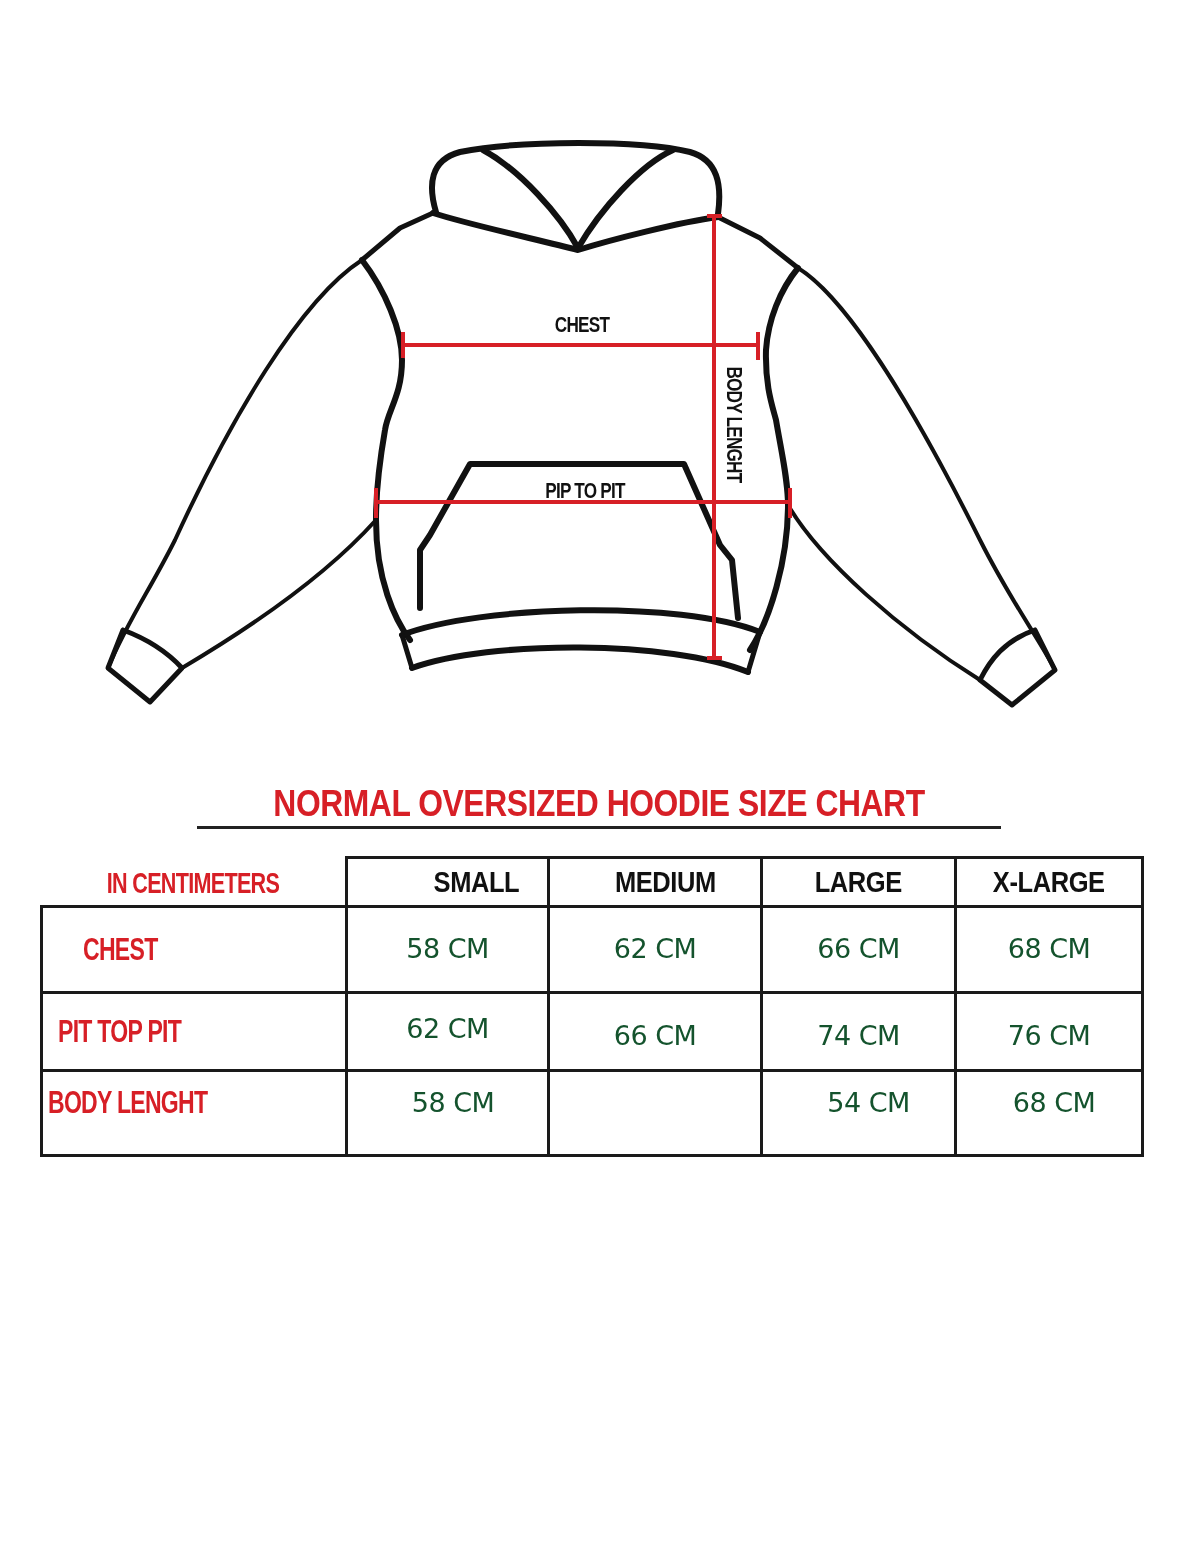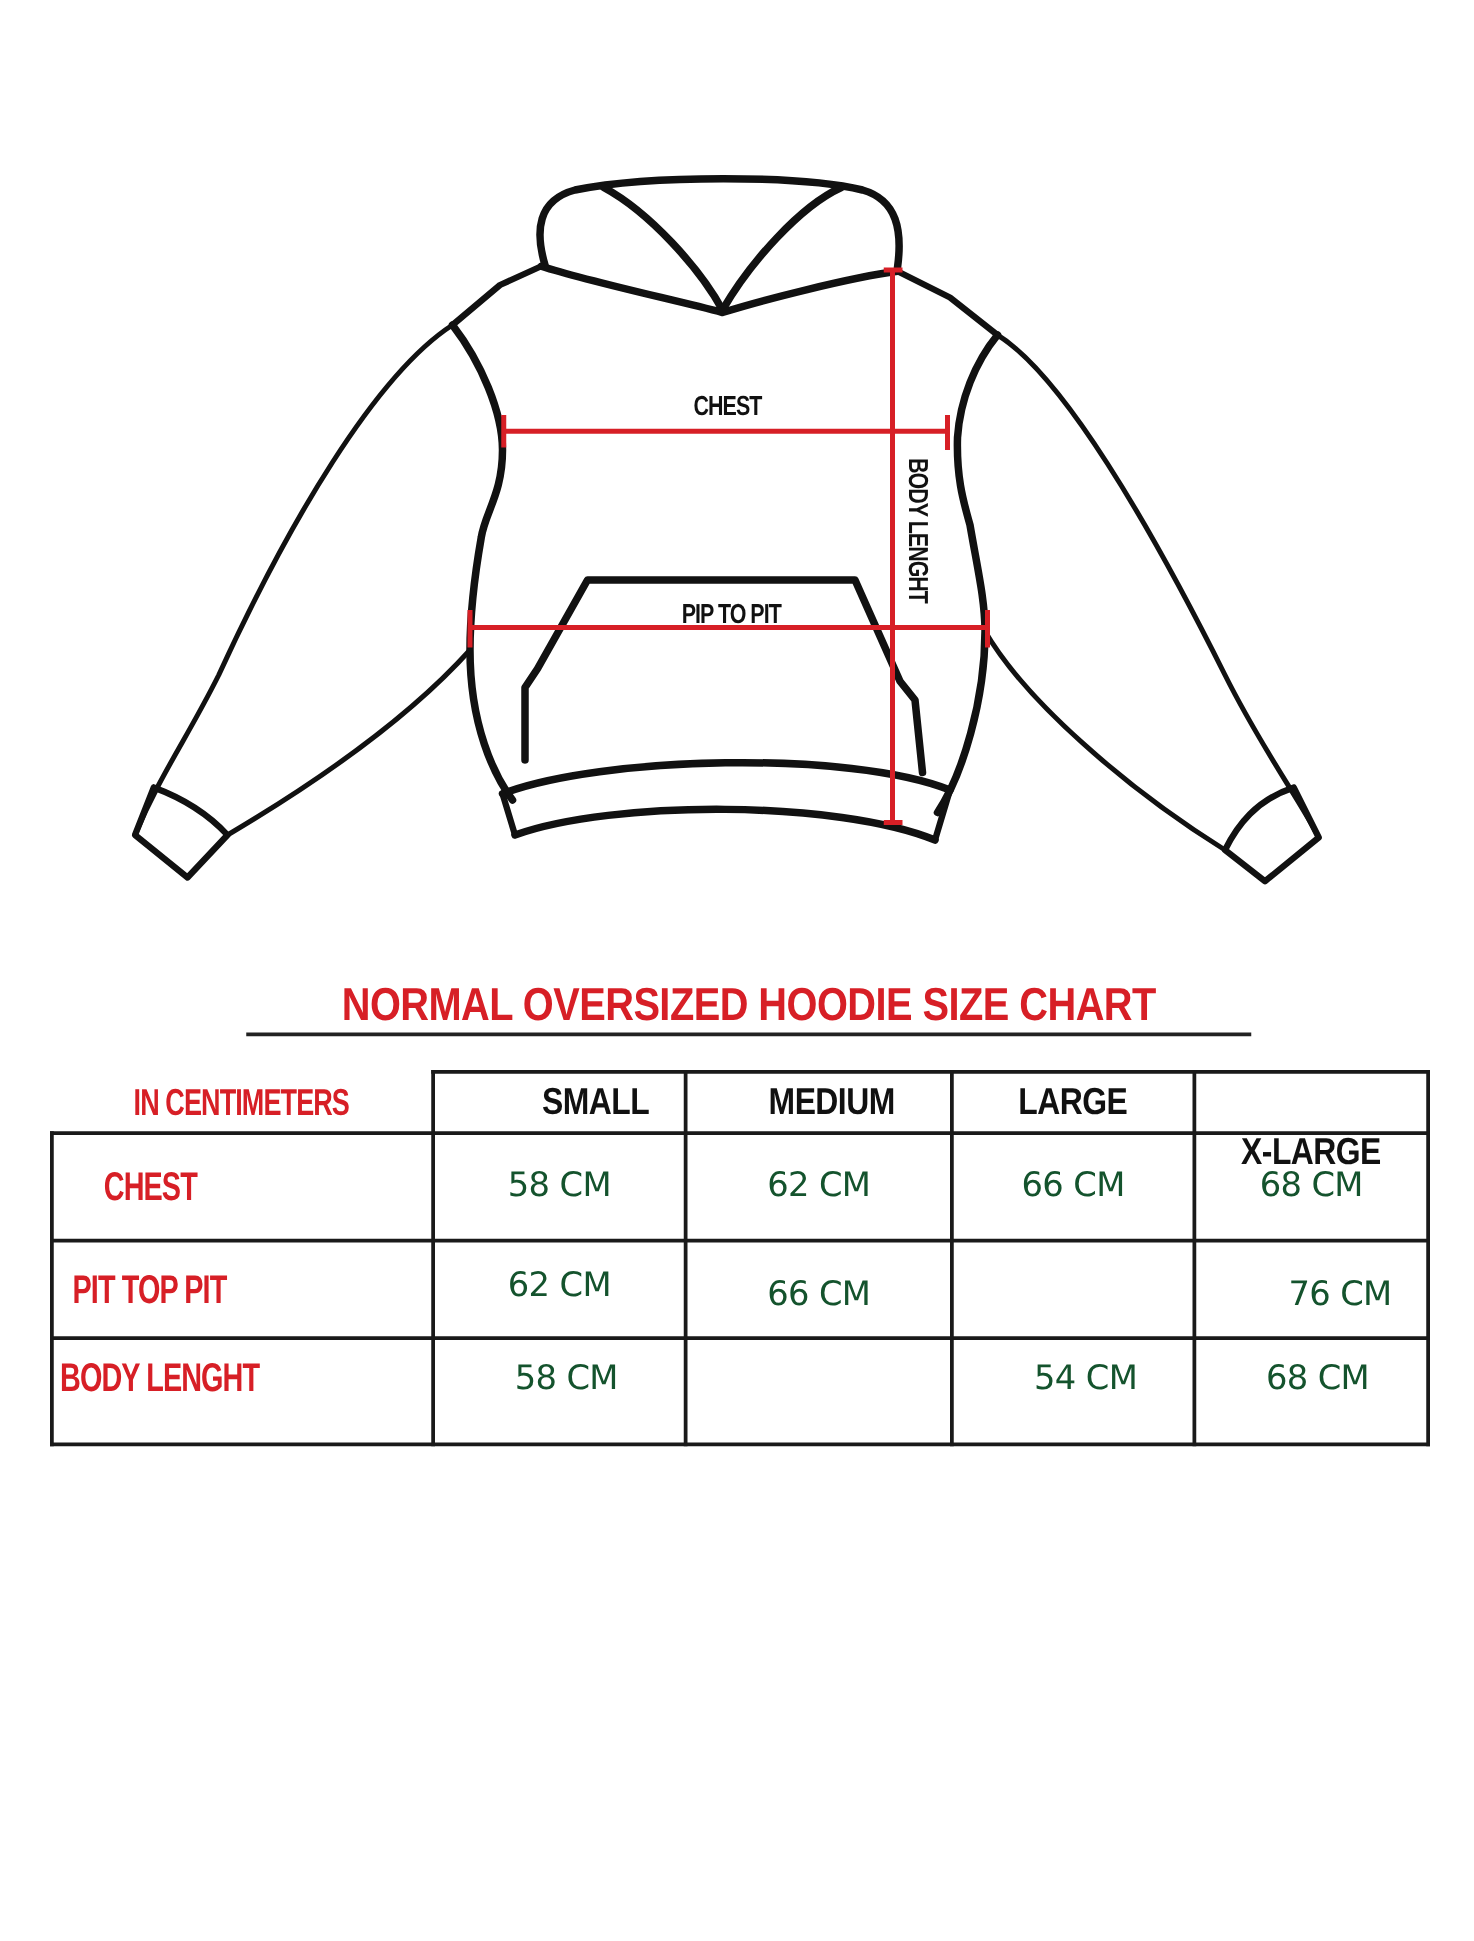--- a/index.html
+++ b/index.html
@@ -236,21 +236,21 @@
 
   <div class="cell" style="left:308px; top:3px; width:199px; height:46px;margin-left:29px;">
     <span class="head-text">SMALL</span>
   </div>
   <div class="cell" style="left:510px; top:3px; width:231px; height:46px;">
     <span class="head-text">MEDIUM</span>
   </div>
   <div class="cell" style="left:723px; top:3px; width:191px; height:46px;">
     <span class="head-text">LARGE</span>
   </div>
-  <div class="cell" style="left:917px; top:3px; width:184px; height:46px;margin-top:40px;">
+  <div class="cell" style="left:917px; top:3px; width:184px; height:46px;">
     <span class="head-text">X-LARGE</span>
   </div>
 
   <div class="cell" style="left:3px; top:52px; width:300px; height:83px; justify-content:flex-start; padding-left:40px;">
     <span class="row-label" style="transform-origin:left center;">CHEST</span>
   </div>
   <div class="cell" style="left:308px; top:52px; width:199px; height:80px;">
     <span class="val-text">58 CM</span>
   </div>
   <div class="cell" style="left:510px; top:52px; width:210px; height:80px;">
@@ -265,21 +265,24 @@
 
   <div class="cell" style="left:3px; top:138px; width:300px; height:75px; justify-content:flex-start; padding-left:15px;">
     <span class="row-label" style="transform-origin:left center;">PIT TOP PIT</span>
   </div>
   <div class="cell" style="left:308px; top:138px; width:199px; height:68px;">
     <span class="val-text">62 CM</span>
   </div>
   <div class="cell" style="left:510px; top:145px; width:210px; height:68px;">
     <span class="val-text">66 CM</span>
   </div>
-  <div class="cell" style="left:940px; top:145px; width:184px; height:68px;">
+  <div class="cell" style="left:723px; top:145px; width:191px; height:68px;">
+    <span class="val-text">74 CM</span>
+  </div>
+  <div class="cell" style="left:917px; top:145px; width:184px; height:68px;">
     <span class="val-text">76 CM</span>
   </div>
 
   <div class="cell" style="left:3px; top:216px; width:300px; height:64px; justify-content:flex-start; padding-left:5px; align-items:flex-start; padding-top:12px;">
     <span class="row-label" style="transform-origin:left center;">BODY LENGHT</span>
   </div>
   <div class="cell" style="left:308px; top:216px; width:210px; height:60px;">
     <span class="val-text">58 CM</span>
   </div>
   <div class="cell" style="left:733px; top:216px; width:191px; height:60px;">

